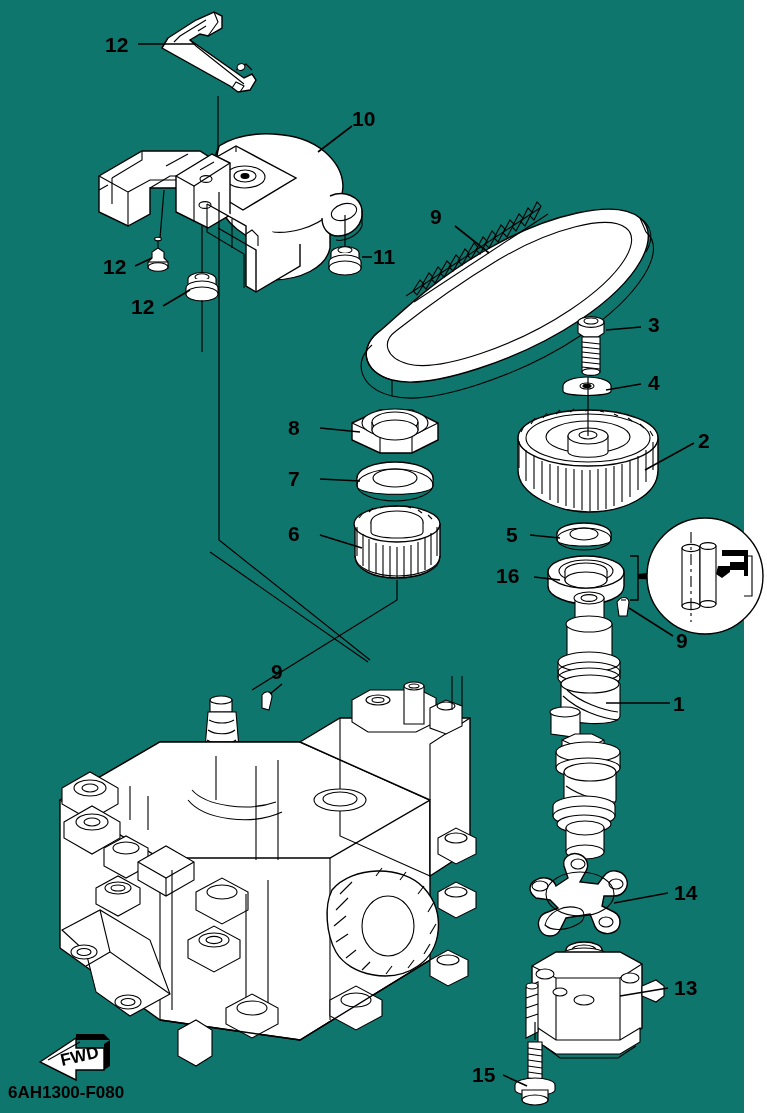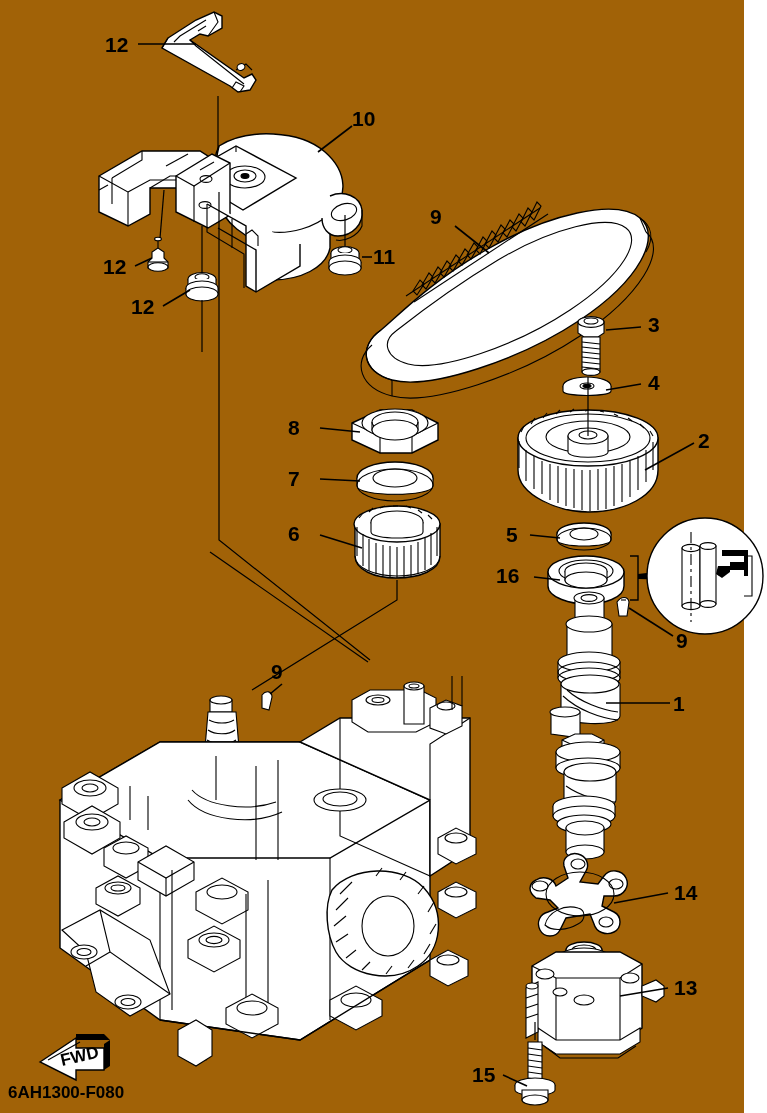--- a/index.html
+++ b/index.html
@@ -1,19 +1,19 @@
 <!DOCTYPE html>
 <html><head>
 <meta charset="utf-8">
 <title>Parts Diagram</title>
 <style>
   html,body{margin:0;padding:0;background:#ffffff;}
   body{width:767px;height:1113px;overflow:hidden;
        font-family:"Liberation Sans", sans-serif;color:#000;}
-  #sheet{position:relative;width:744px;height:1113px;background:#a16207;}
+  #sheet{position:relative;width:744px;height:1113px;background:#0f766e;}
   svg#diagram{position:absolute;left:0;top:0;width:767px;height:1113px;}
   .callout{font-family:"Liberation Sans", sans-serif;font-size:21px;font-weight:bold;fill:#000;}
   .partno{font-family:"Liberation Sans", sans-serif;font-size:17px;font-weight:bold;fill:#000;}
   .fwdtxt{font-family:"Liberation Sans", sans-serif;font-size:17px;font-weight:bold;fill:#000;}
   .ln{stroke:#000;fill:none;}
   .thin{stroke-width:1.1;}
   .med{stroke-width:1.4;}
   .lead{stroke:#000;stroke-width:1.6;fill:none;}
   .asmline{stroke:#000;stroke-width:1.2;fill:none;}
   .wht{fill:#ffffff;}

